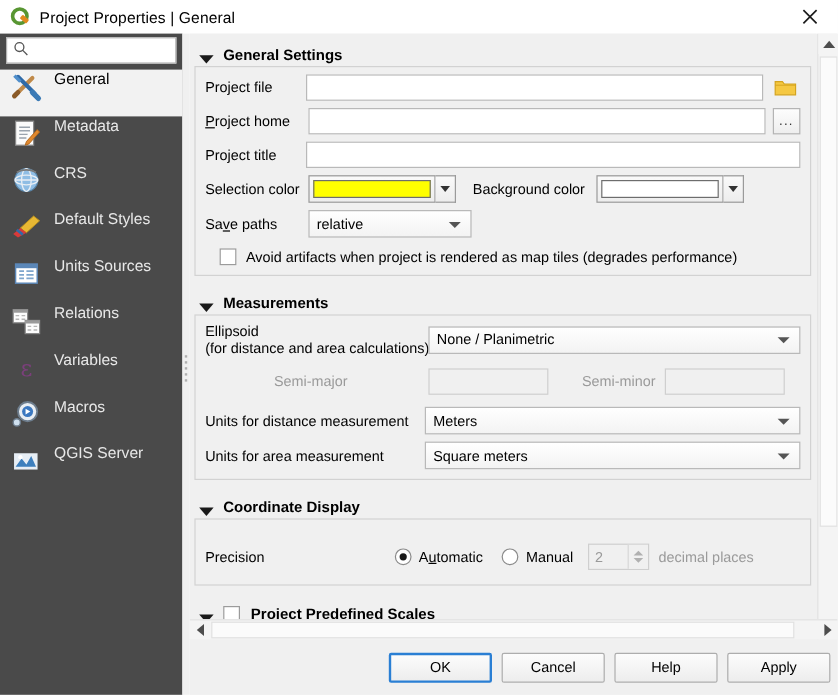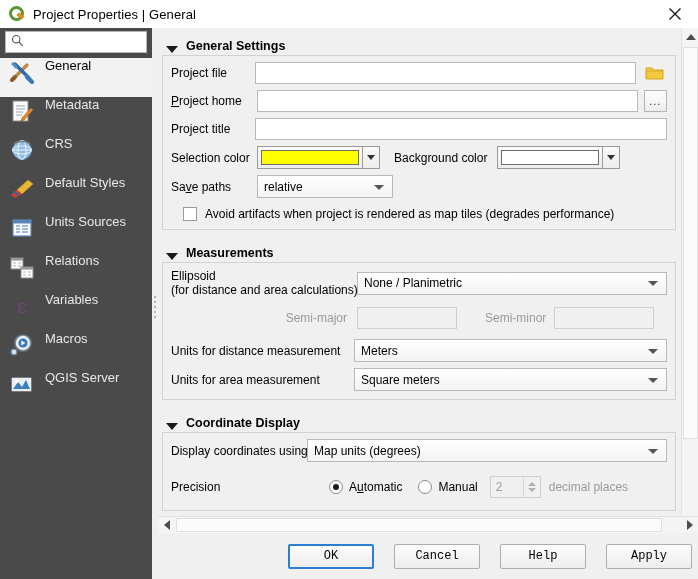--- a/index.html
+++ b/index.html
@@ -256,26 +256,26 @@
   }
 
   
   #buttonbar {
     position: absolute; left: 0; bottom: 0; width: 540px; height: 46px;
     background: #f0f0f0;
     display: flex; align-items: center; justify-content: flex-end;
     padding-right: 6px;
   }
   .dlg-btn {
-    width: 86px; height: 25px; margin-left: 20px;
+    width: 86px; height: 25px; margin-left: 8px;
     border: 1px solid #adadad; border-radius: 2px;
     background: linear-gradient(#fcfcfc,#ededed);
     display: flex; align-items: center; justify-content: center;
     font-size: 12px; color: #000; cursor: default;
-    font-family: Liberation Mono, monospace;
+    font-family: Liberation Sans, sans-serif;
   }
   .dlg-btn.default { border: 2px solid #2a7fd4; }
 </style>
 </head>
 <body>
 
 <div id="titlebar">
   <div id="app-logo">
     <div class="ring"></div>
       <div class="tail"></div>
@@ -503,21 +503,21 @@
           <span>Ellipsoid</span><br>
           <span>(for distance and area calculations)</span>
         </span>
         <div class="combo" style="width:318px">
           <span>None / Planimetric</span>
           <span class="arrow"></span>
         </div>
       </div>
 
       <div class="row" style="margin-top:10px">
-        <span class="lbl dim" style="width:186px;text-align:right;padding-right:10px">Semi-major</span>
+        <span class="lbl dim" style="width:186px;text-align:center;padding-right:10px">Semi-major</span>
         <input class="tf" type="text" style="width: 100px;" disabled="" value="">
         <span class="lbl dim" style="margin-left:28px">Semi-minor</span>
         <input class="tf" type="text" style="width: 100px; margin-left: 8px;" disabled="" value="">
       </div>
 
       <div class="row" style="margin-top:10px">
         <span class="lbl" style="width:186px">Units for distance measurement</span>
         <div class="combo" style="width:318px">
           <span>Meters</span>
           <span class="arrow"></span>
@@ -534,27 +534,20 @@
 
     </div>
 
     <div class="section-header" style="margin-top:8px">
       <span class="tri"></span>
       <span>Coordinate Display</span>
     </div>
 
     <div class="group-box">
 
-      <div class="row">
-        <span class="lbl" style="width:130px">Display coordinates using</span>
-        <div class="combo" style="width:374px;margin-left:6px">
-          <span>Map units (degrees)</span>
-          <span class="arrow"></span>
-        </div>
-      </div>
 
       <div class="row" style="margin-top:14px;margin-bottom:4px">
         <span class="lbl" style="width:140px">Precision</span>
         <span class="rb checked" style="margin-left:18px"></span>
         <span class="lbl" style="margin-left:6px">
           A<span class="ul">u</span>tomatic
         </span>
         <span class="rb" style="margin-left:16px"></span>
         <span class="lbl" style="margin-left:6px">Manual</span>
         <span class="spin" style="margin-left:12px">

